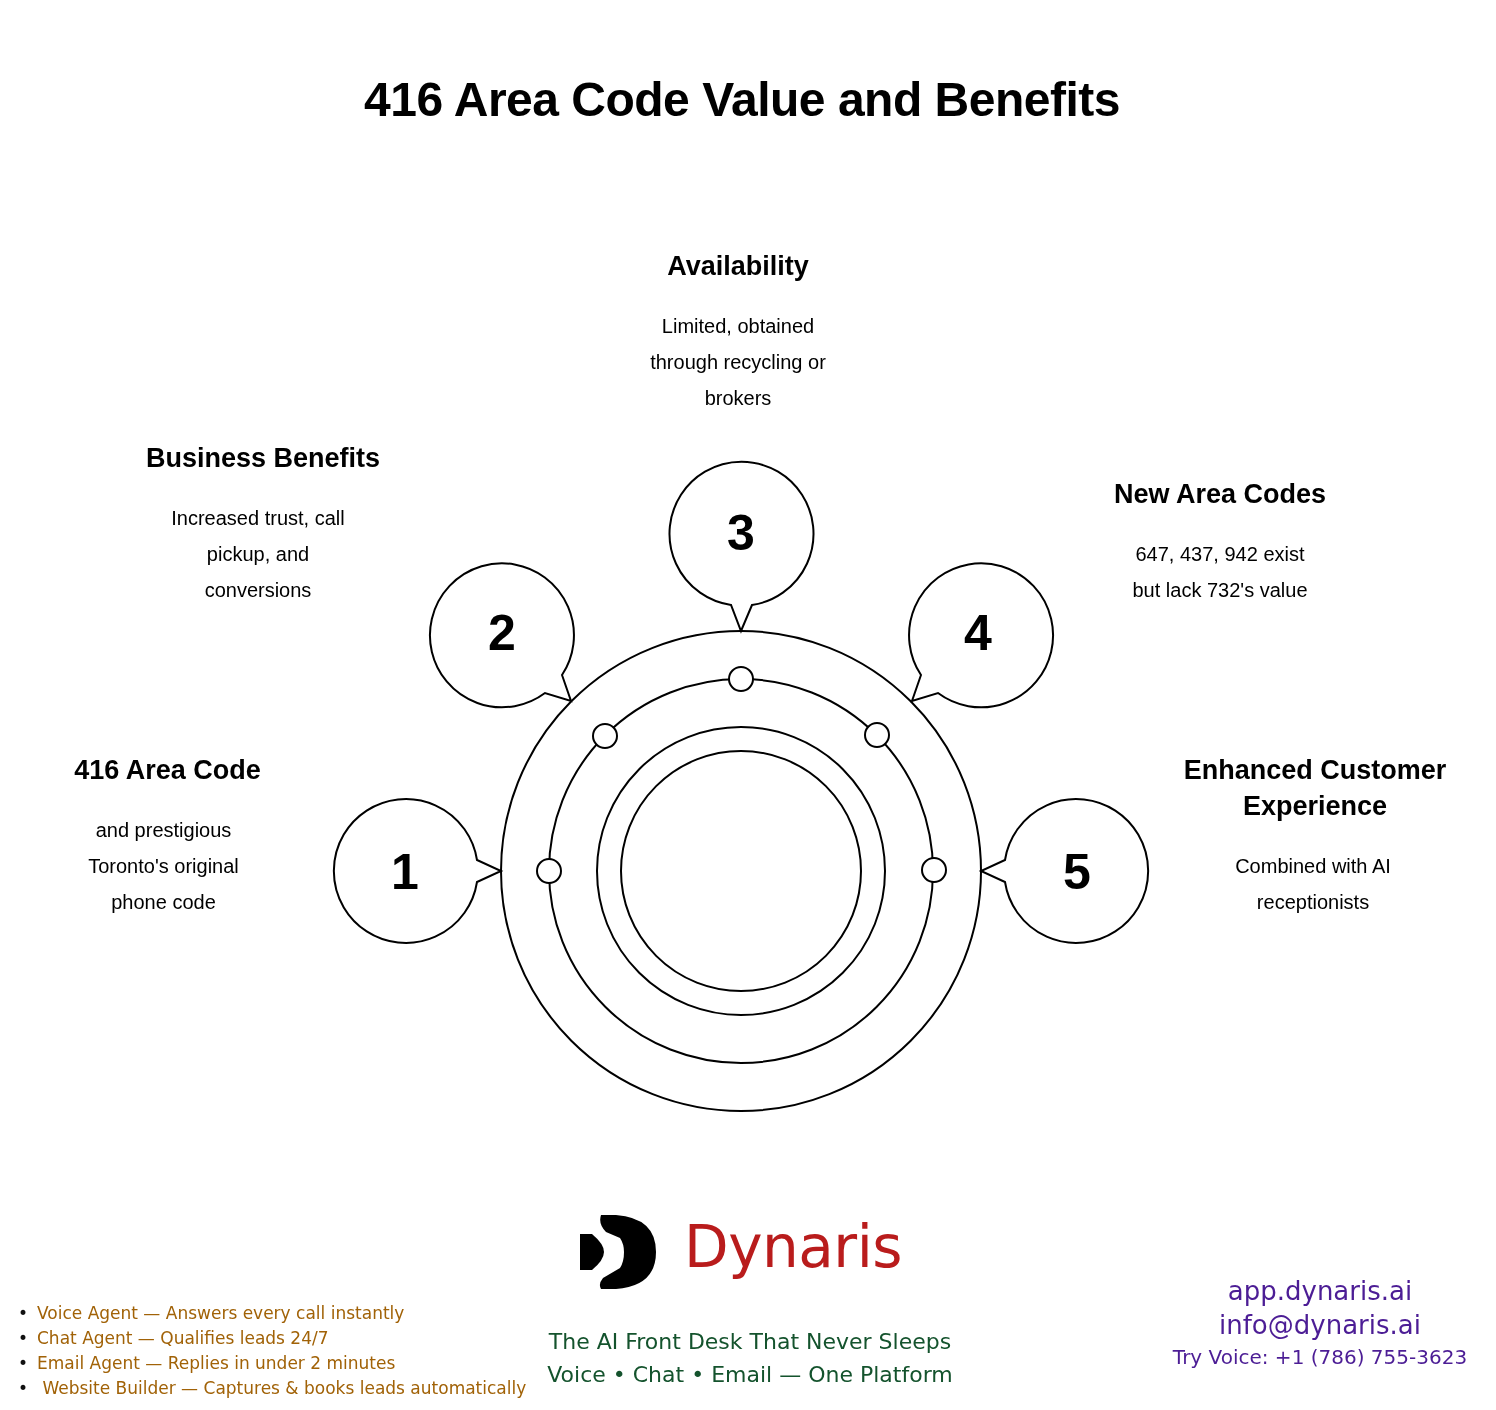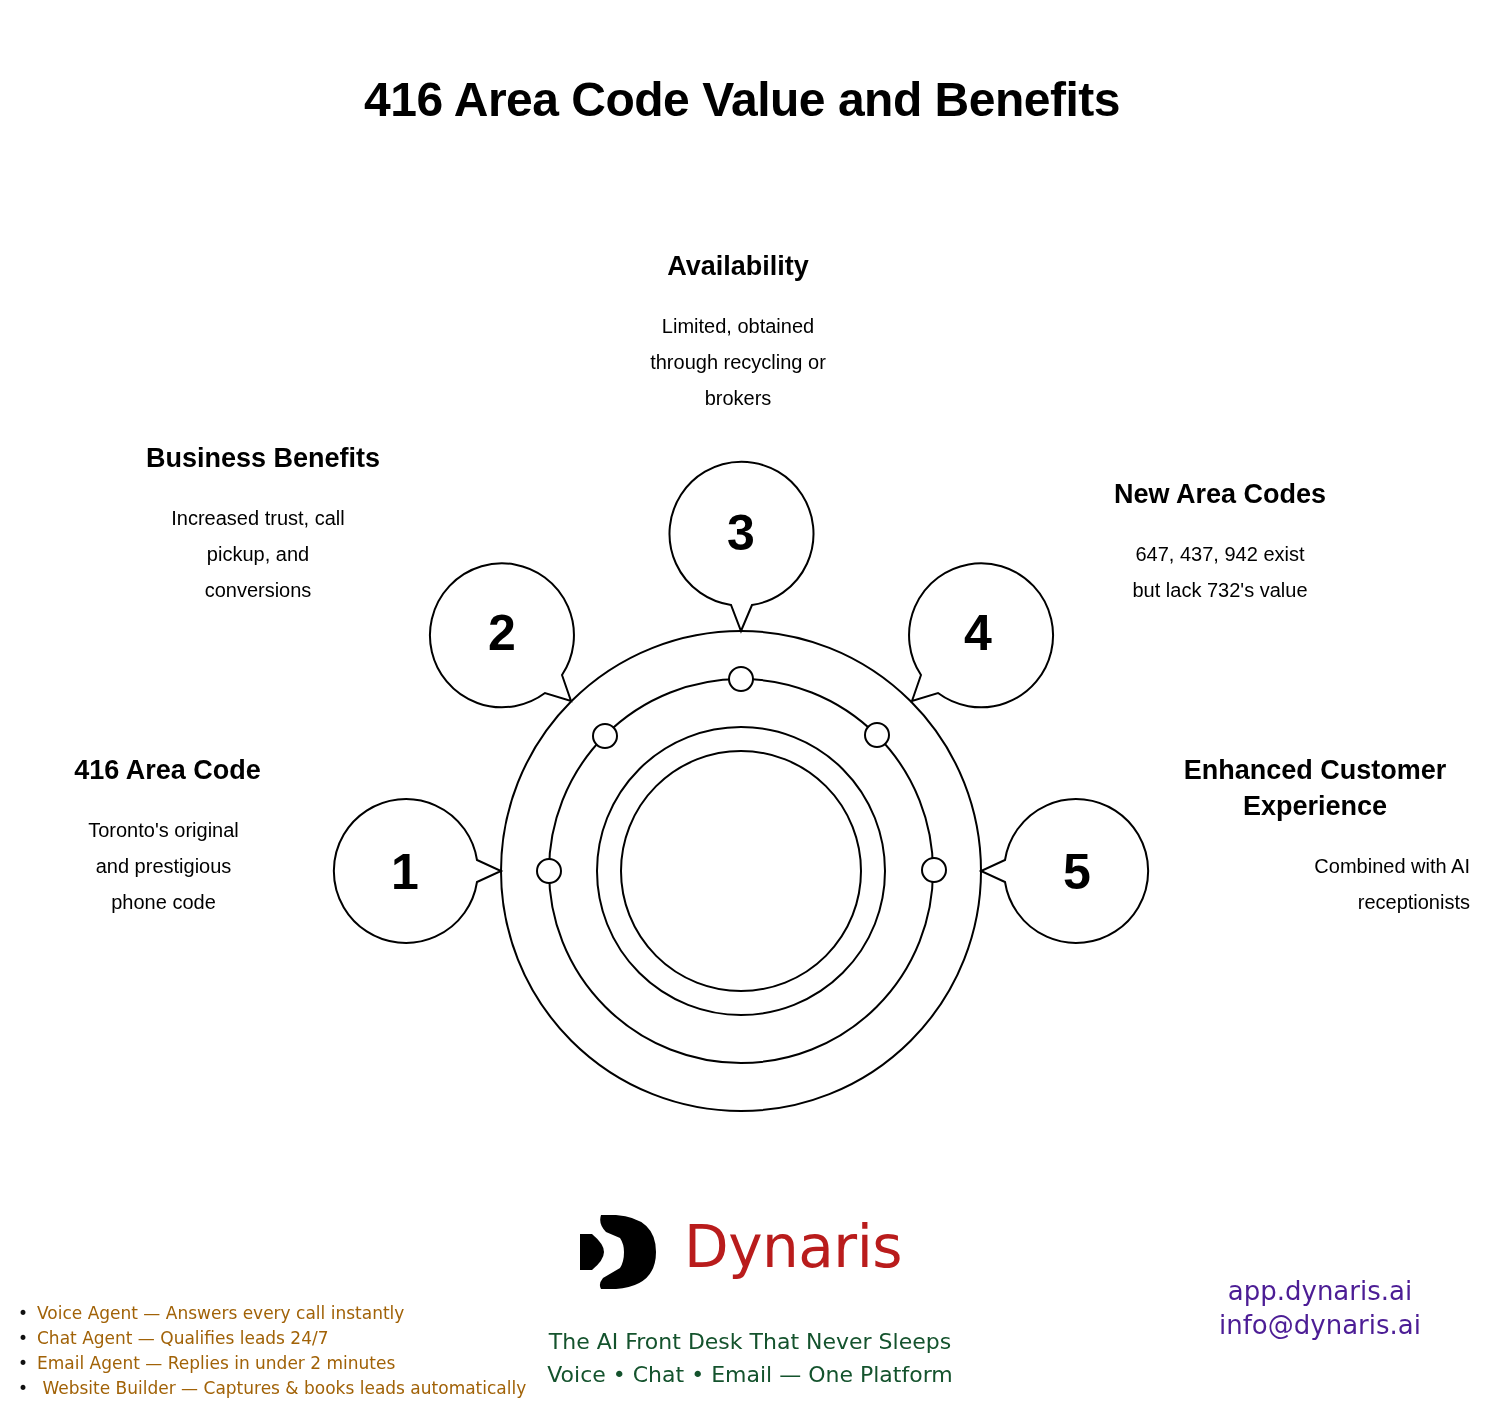--- a/index.html
+++ b/index.html
@@ -99,32 +99,32 @@
   <div class="head">New Area Codes</div>
   <div class="desc">
     <div>647, 437, 942 exist</div>
     <div>but lack 732's value</div>
   </div>
 </div>
 
 <div class="block" style="left:16px; top:752px; width:295px;">
   <div class="head" style="margin-left:8px;">416 Area Code</div>
   <div class="desc">
+    <div>and prestigious</div>
     <div>Toronto's original</div>
-    <div>and prestigious</div>
     <div>phone code</div>
   </div>
 </div>
 
 <div class="block" style="left:1160px; top:752px; width:310px;">
   <div class="head">
     <div>Enhanced Customer</div>
     <div>Experience</div>
   </div>
-  <div class="desc" style="margin-left:-4px;text-align:right;">
+  <div class="desc" style="margin-left:-4px;">
     <div>Combined with AI</div>
     <div>receptionists</div>
   </div>
 </div>
 
 <div class="brand-name">Dynaris</div>
 
 <ul class="footer-list">
   <li>Voice Agent — Answers every call instantly</li>
   <li>Chat Agent — Qualifies leads 24/7</li>
@@ -133,13 +133,14 @@
 </ul>
 
 <div class="tagline">
   <div>The AI Front Desk That Never Sleeps</div>
   <div>Voice • Chat • Email — One Platform</div>
 </div>
 
 <div class="contact">
   <div class="big">app.dynaris.ai</div>
   <div class="big">info@dynaris.ai</div>
+  <div class="small">Try Voice: +1 (786) 755-3623</div>
 </div>
 
 </body></html>

